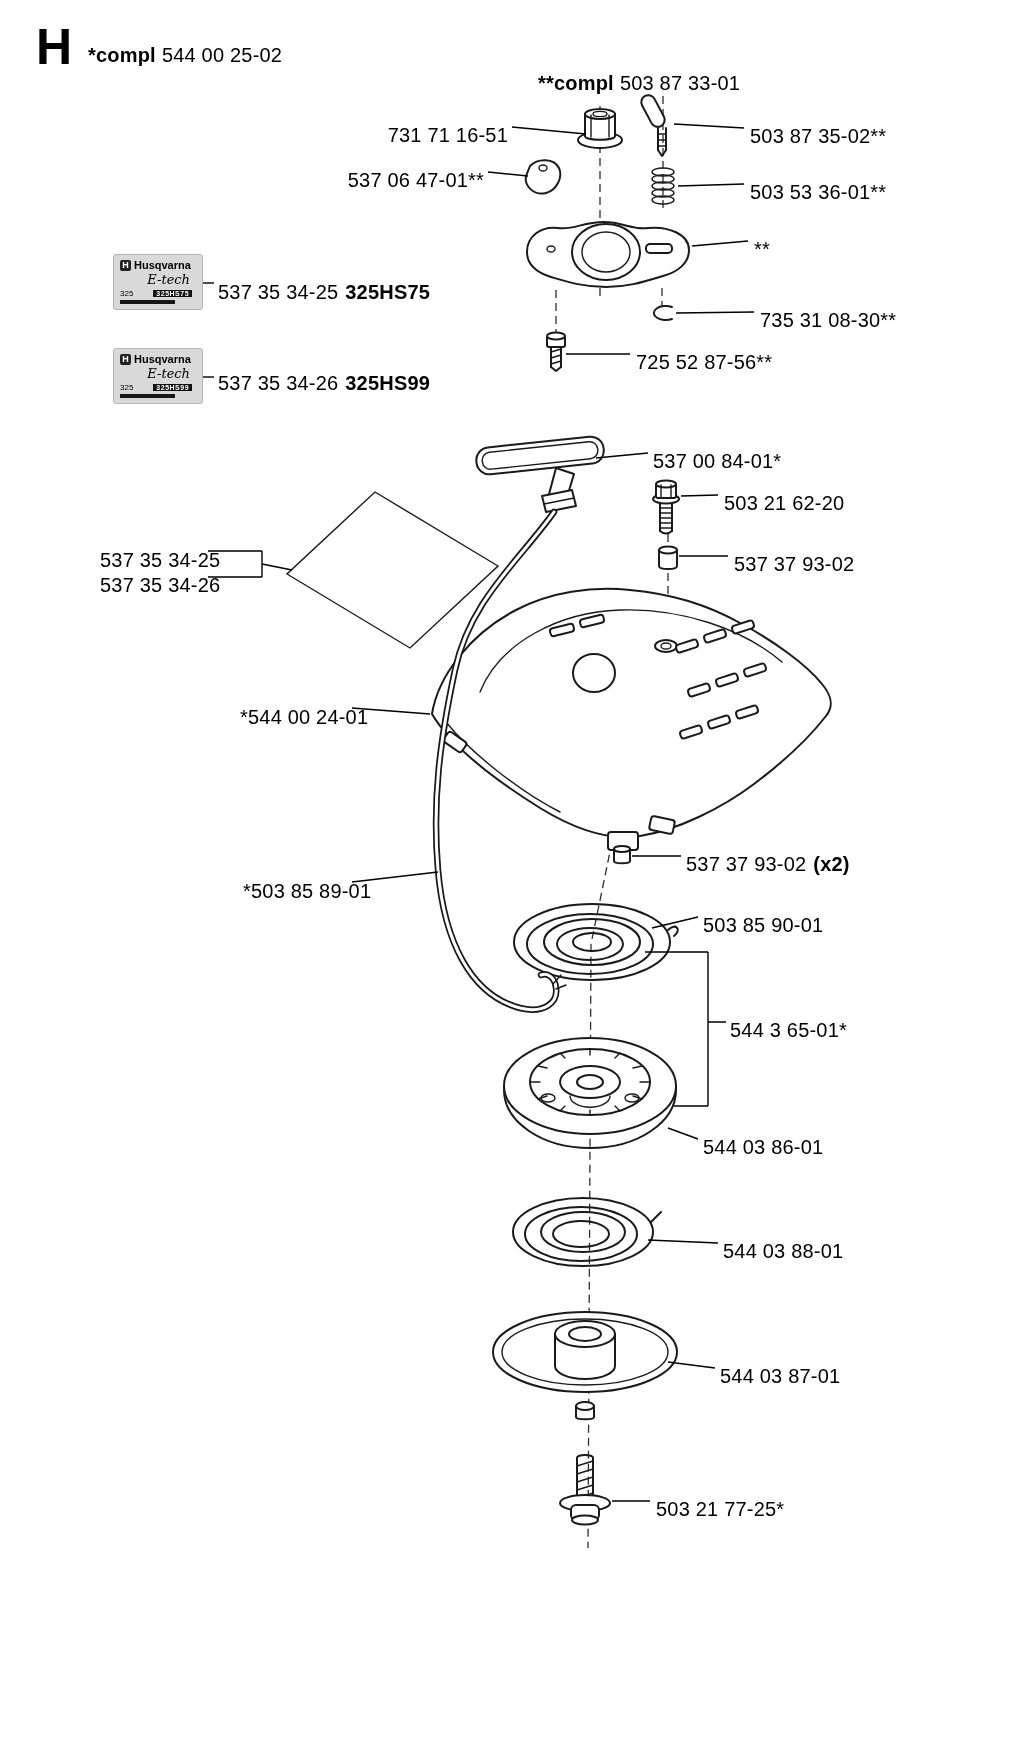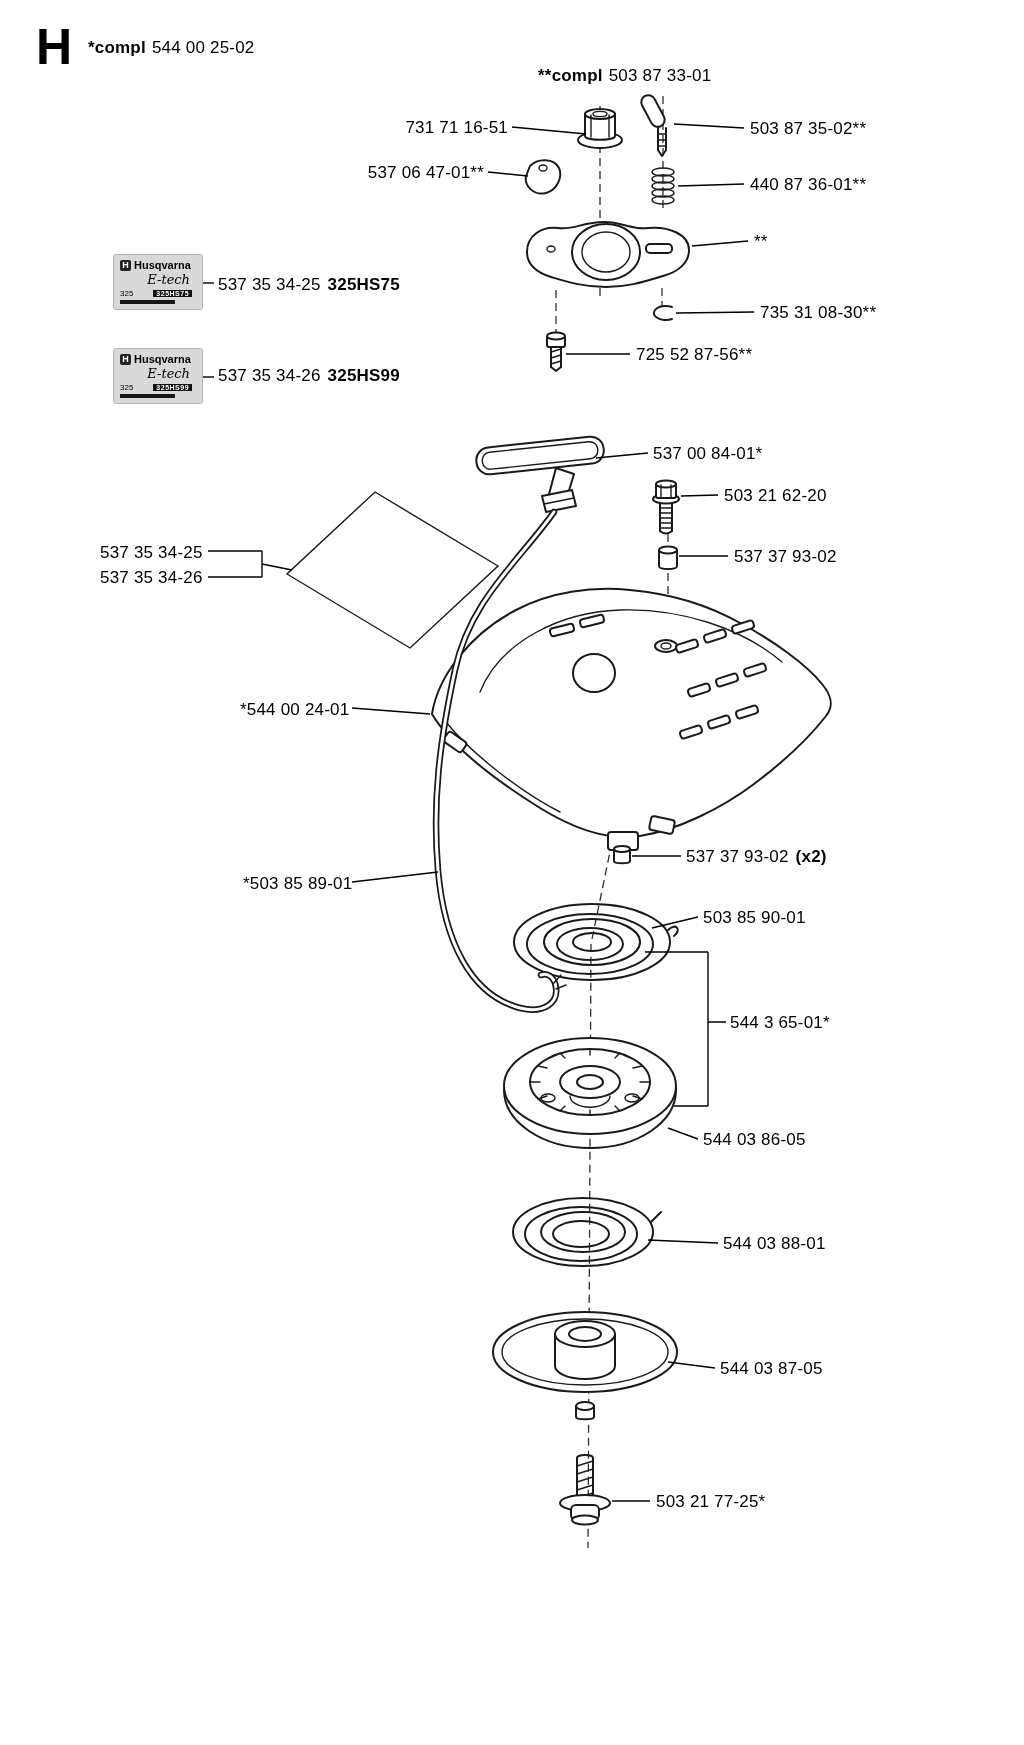--- a/index.html
+++ b/index.html
@@ -1,20 +1,20 @@
 <!DOCTYPE html>
 <html><head>
 <meta charset="utf-8">
 <style>
   html,body{margin:0;padding:0;background:#fff;}
   #stage{position:relative;width:1024px;height:1745px;background:#ffffff;overflow:hidden;
          font-family:"Liberation Sans","DejaVu Sans",sans-serif;color:#000;}
   svg{position:absolute;left:0;top:0;}
   .section-letter{position:absolute;left:36px;top:18px;font-size:50px;font-weight:700;letter-spacing:1px;}
-  .lbl{position:absolute;font-size:17px;white-space:nowrap;letter-spacing:.2px;line-height:19px;}
+  .lbl{position:absolute;font-size:20px;white-space:nowrap;letter-spacing:.2px;line-height:19px;margin-top:8px;}
   .b{font-weight:700;}
   .sp{margin-left:6px;}
   .m{margin-left:7px;font-weight:700;}
   .ra{}
   
   .decal{position:absolute;width:90px;height:56px;background:#d9d9d9;border:1px solid #b5b5b5;
          border-radius:3px;box-sizing:border-box;padding:4px 6px 3px;}
   .decal-brand{display:flex;align-items:center;gap:3px;font-size:11px;font-weight:700;}
   .decal-logo{display:inline-block;width:11px;height:11px;background:#222;color:#fff;font-size:9px;
               line-height:11px;text-align:center;border-radius:2px;font-weight:700;}
@@ -263,21 +263,21 @@
   <div class="decal-bottom">
     <span>325</span>
     <span class="decal-code">325HS99</span>
   </div>
   <div class="decal-bar"></div>
 </div>
 
 <div class="lbl ra" style="right:516px;top:118px">731 71 16-51</div>
 <div class="lbl ra" style="right:540px;top:163px">537 06 47-01**</div>
 <div class="lbl" style="left:750px;top:119px">503 87 35-02**</div>
-<div class="lbl" style="left:750px;top:175px">440 87 36-01**</div>
+<div class="lbl" style="left:750px;top:175px">503 53 36-01**</div>
 <div class="lbl" style="left:754px;top:232px">**</div>
 <div class="lbl" style="left:760px;top:303px">735 31 08-30**</div>
 <div class="lbl" style="left:636px;top:345px">725 52 87-56**</div>
 
 <div class="lbl" style="left:218px;top:275px">
   <span>537 35 34-25</span><span class="m">325HS75</span>
 </div>
 <div class="lbl" style="left:218px;top:366px">
   <span>537 35 34-26</span><span class="m">325HS99</span>
 </div>
@@ -289,18 +289,18 @@
 <div class="lbl" style="left:100px;top:568px">537 35 34-26</div>
 <div class="lbl" style="left:240px;top:700px">*544 00 24-01</div>
 
 <div class="lbl" style="left:686px;top:847px">
   <span>537 37 93-02</span><span class="m">(x2)</span>
 </div>
 
 <div class="lbl" style="left:243px;top:874px">*503 85 89-01</div>
 <div class="lbl" style="left:703px;top:908px">503 85 90-01</div>
 <div class="lbl" style="left:730px;top:1013px">544 3 65-01*</div>
-<div class="lbl" style="left:703px;top:1130px">544 03 86-05</div>
+<div class="lbl" style="left:703px;top:1130px">544 03 86-01</div>
 <div class="lbl" style="left:723px;top:1234px">544 03 88-01</div>
-<div class="lbl" style="left:720px;top:1359px">544 03 87-05</div>
+<div class="lbl" style="left:720px;top:1359px">544 03 87-01</div>
 <div class="lbl" style="left:656px;top:1492px">503 21 77-25*</div>
 
 </div>
 
 </body></html>

